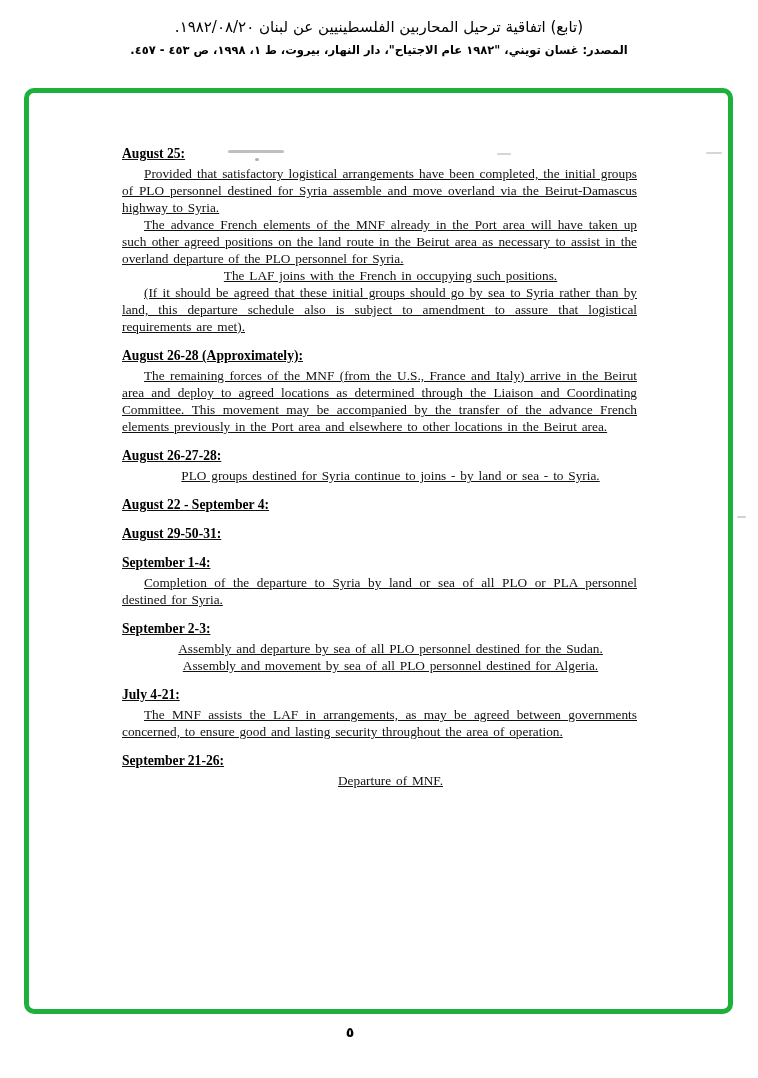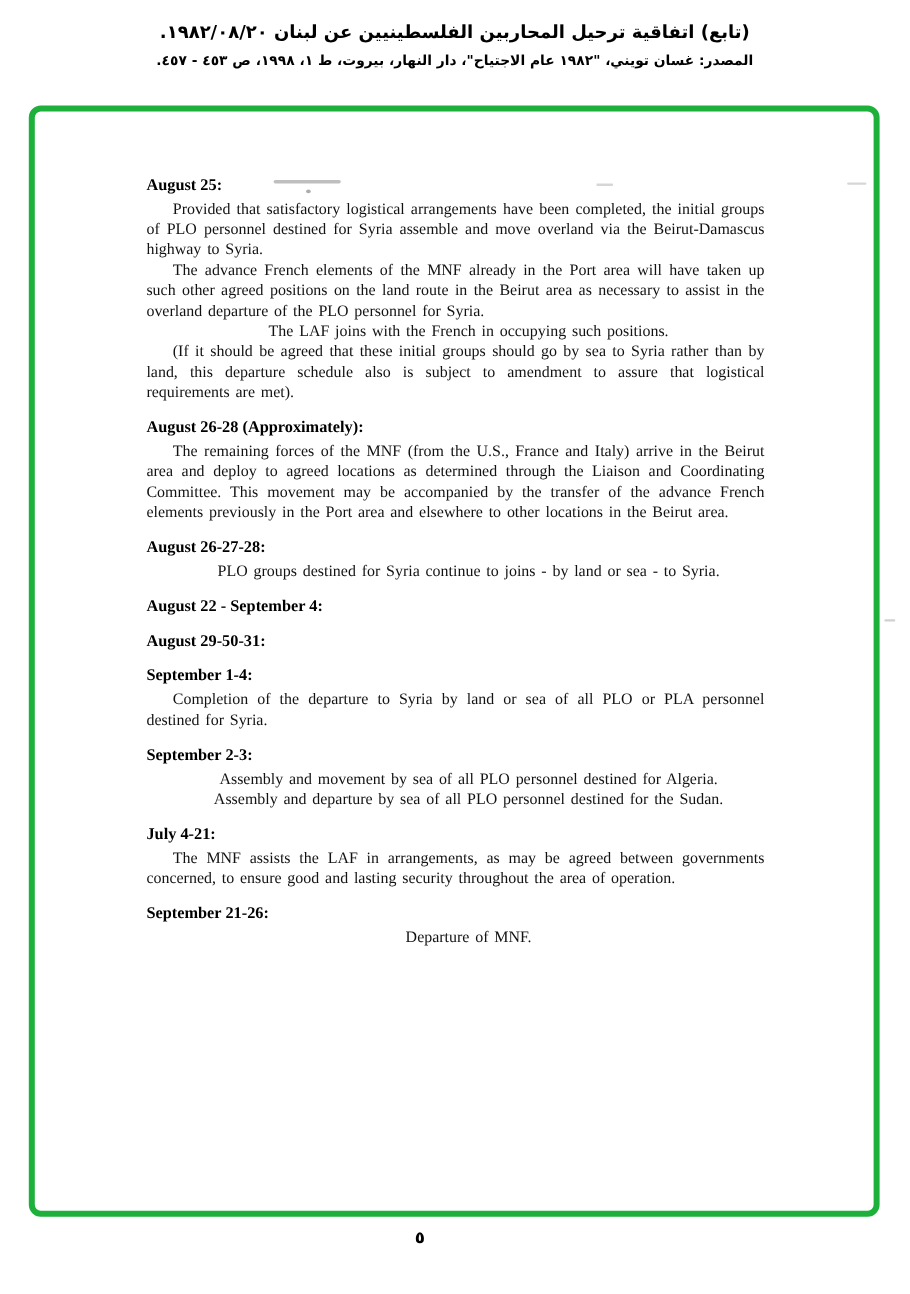--- a/index.html
+++ b/index.html
@@ -15,21 +15,21 @@
   .header {
     position: absolute;
     top: 18px; left: 0; right: 0;
     text-align: center;
     direction: rtl;
     font-family: "DejaVu Sans", sans-serif;
     color: #000;
   }
   .header .line1 {
     font-size: 15px;
-    font-weight: bold;
+    font-weight: normal;
     letter-spacing: 0.2px;
   }
   .header .line2 {
     font-size: 11.5px;
     font-weight: bold;
     margin-top: 7px;
   }
 
   
   .doc-frame {
@@ -41,21 +41,21 @@
     background: #ffffff;
   }
   .doc-content {
     position: absolute;
     left: 93px; right: 91px;
     top: 52px;
     color: #121212;
     font-size: 13.3px;
     line-height: 17px;
   }
-  .section { margin-bottom: 12px; }
+  .section { margin-bottom: 12px; text-decoration: underline; }
   .section h3 {
     margin: 0 0 3px 0;
     font-size: 13.6px;
     font-weight: bold;
     color: #000;
     line-height: 17px;
   }
   .section p {
     margin: 0;
     text-align: justify;
@@ -121,22 +121,22 @@
       <h3>August 29-50-31:</h3>
     </div>
 
     <div class="section">
       <h3>September 1-4:</h3>
       <p>Completion of the departure to Syria by land or sea of all PLO or PLA personnel destined for Syria.</p>
     </div>
 
     <div class="section">
       <h3>September 2-3:</h3>
+      <p class="lastline">Assembly and departure by sea of all PLO personnel destined for the Sudan.</p>
       <p class="lastline">Assembly and movement by sea of all PLO personnel destined for Algeria.</p>
-      <p class="lastline">Assembly and departure by sea of all PLO personnel destined for the Sudan.</p>
     </div>
 
     <div class="section">
       <h3>July 4-21:</h3>
       <p>The MNF assists the LAF in arrangements, as may be agreed between governments concerned, to ensure good and lasting security throughout the area of operation.</p>
     </div>
 
     <div class="section">
       <h3>September 21-26:</h3>
       <p class="lastline">Departure of MNF.</p>

